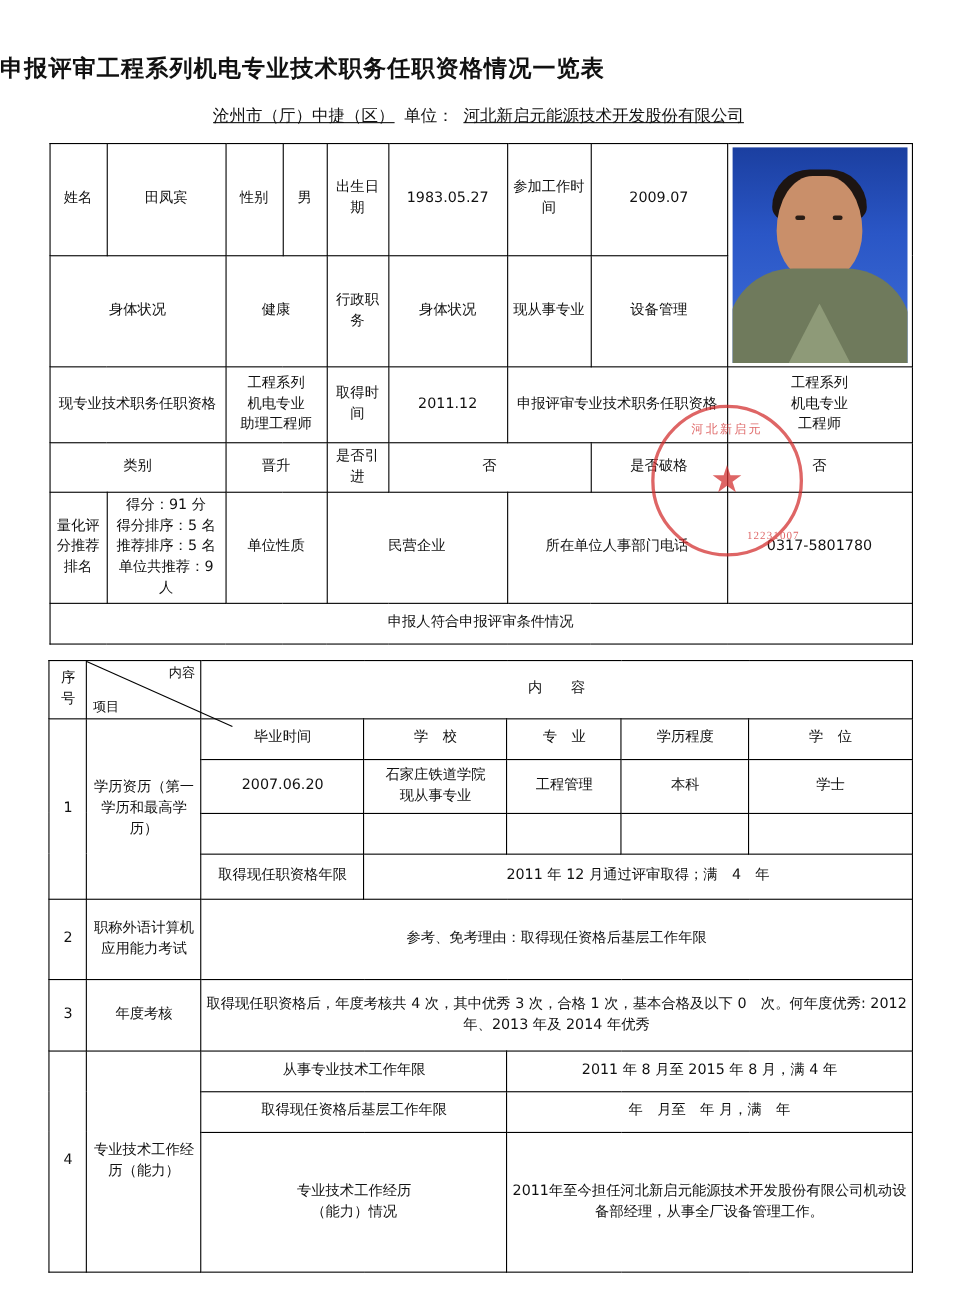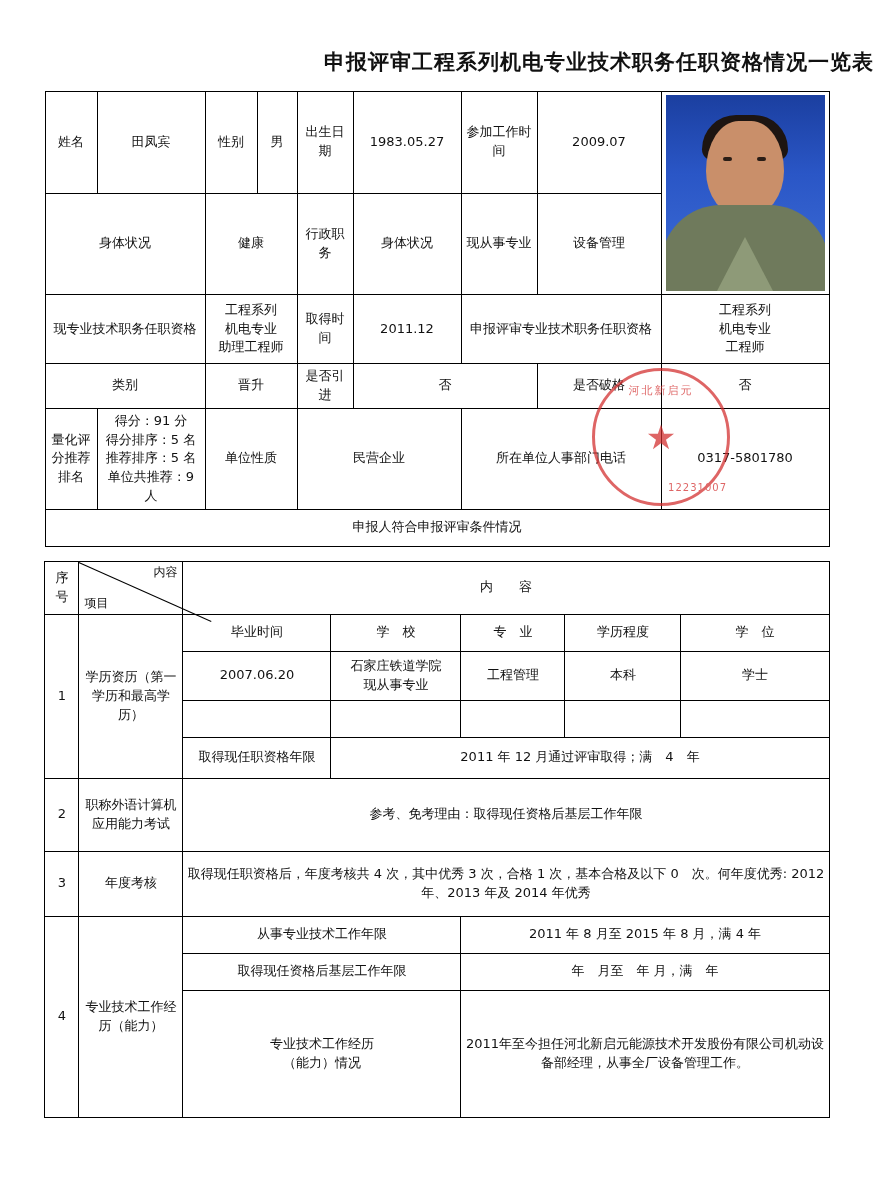--- a/index.html
+++ b/index.html
@@ -15,21 +15,21 @@
     position: relative;
   }
   .page {
     width: 874px;
     height: 1181px;
     position: relative;
     box-sizing: border-box;
     padding: 0;
   }
   .doc-title {
-    text-align: right;
+    text-align: left;
     font-size: 21px;
     font-weight: bold;
     letter-spacing: 1px;
     margin-top: 48px;
     font-family: "DejaVu Serif", "Liberation Serif", serif;
   }
   .subline {
     text-align: center;
     font-size: 15px;
     margin-top: 20px;
@@ -125,20 +125,21 @@
     width: 132px;
     height: 132px;
     border: 3px solid #d22b2b;
     border-radius: 50%;
     left: 592px;
     top: 320px;
     opacity: 0.72;
     color: #d22b2b;
     pointer-events: none;
     z-index: 5;
+    font-family: Liberation Serif, serif;
   }
   .seal .star {
     position: absolute;
     left: 50%; top: 50%;
     transform: translate(-50%,-50%);
     font-size: 34px;
     color: #d22b2b;
     line-height: 1;
   }
   .seal .txt-top {
@@ -187,20 +188,25 @@
     font-size: 12px;
   }
 </style>
 </head>
 <body>
 
 <div class="page">
 
   <div class="doc-title">申报评审工程系列机电专业技术职务任职资格情况一览表</div>
 
+  <div class="subline">
+    <span class="seg u">沧州市（厅）中捷（区）</span>
+    <span class="seg">单位：</span>
+    <span class="seg u">河北新启元能源技术开发股份有限公司</span>
+  </div>
 
   <div class="seal">
     <div class="txt-top vert-none">河北新启元</div>
     <div class="star">★</div>
     <div class="txt-bottom">12231007</div>
   </div>
 
   <table class="main">
     <colgroup>
       <col style="width:52px">

